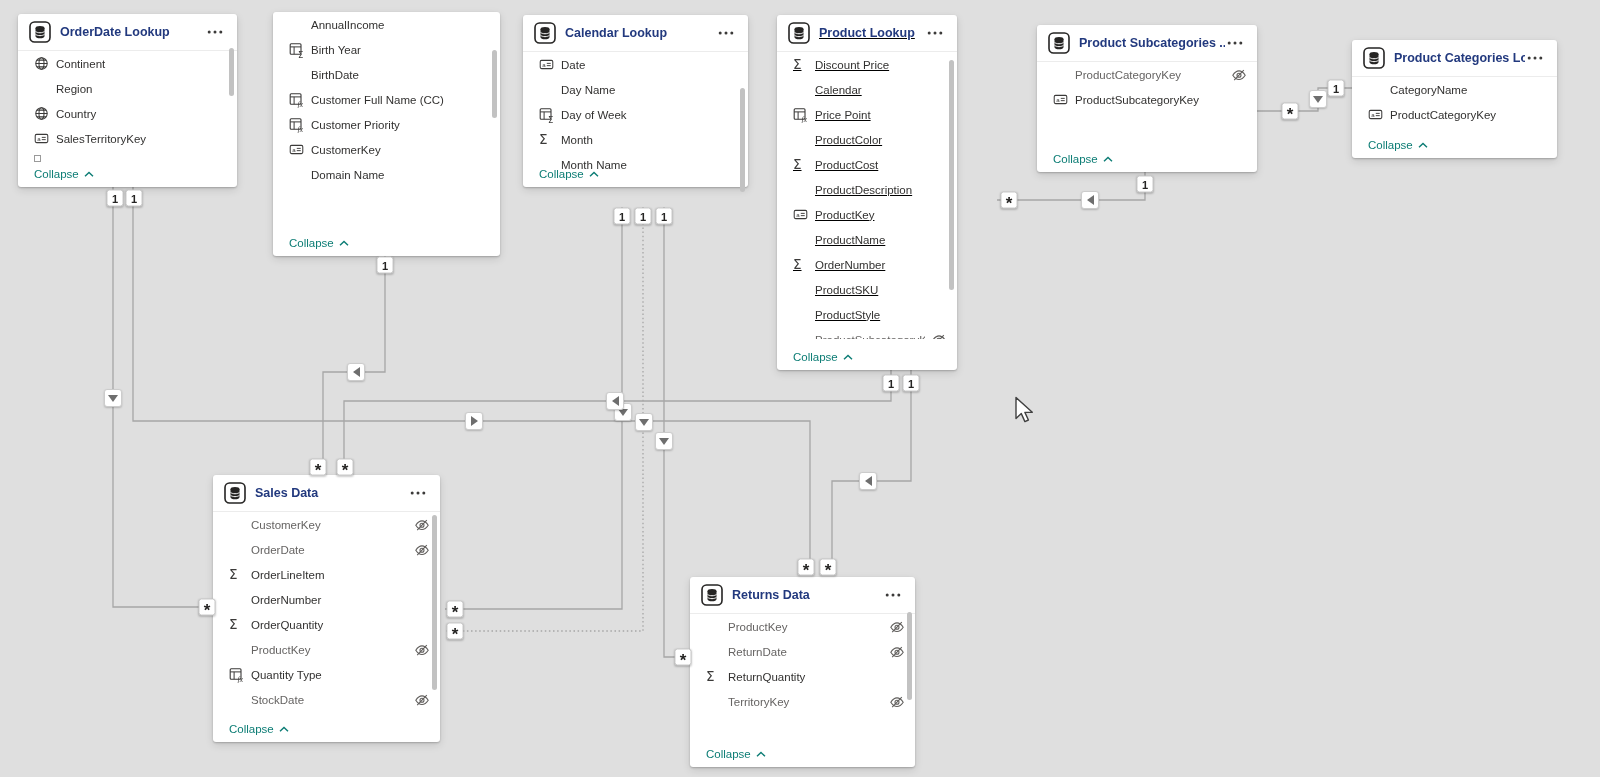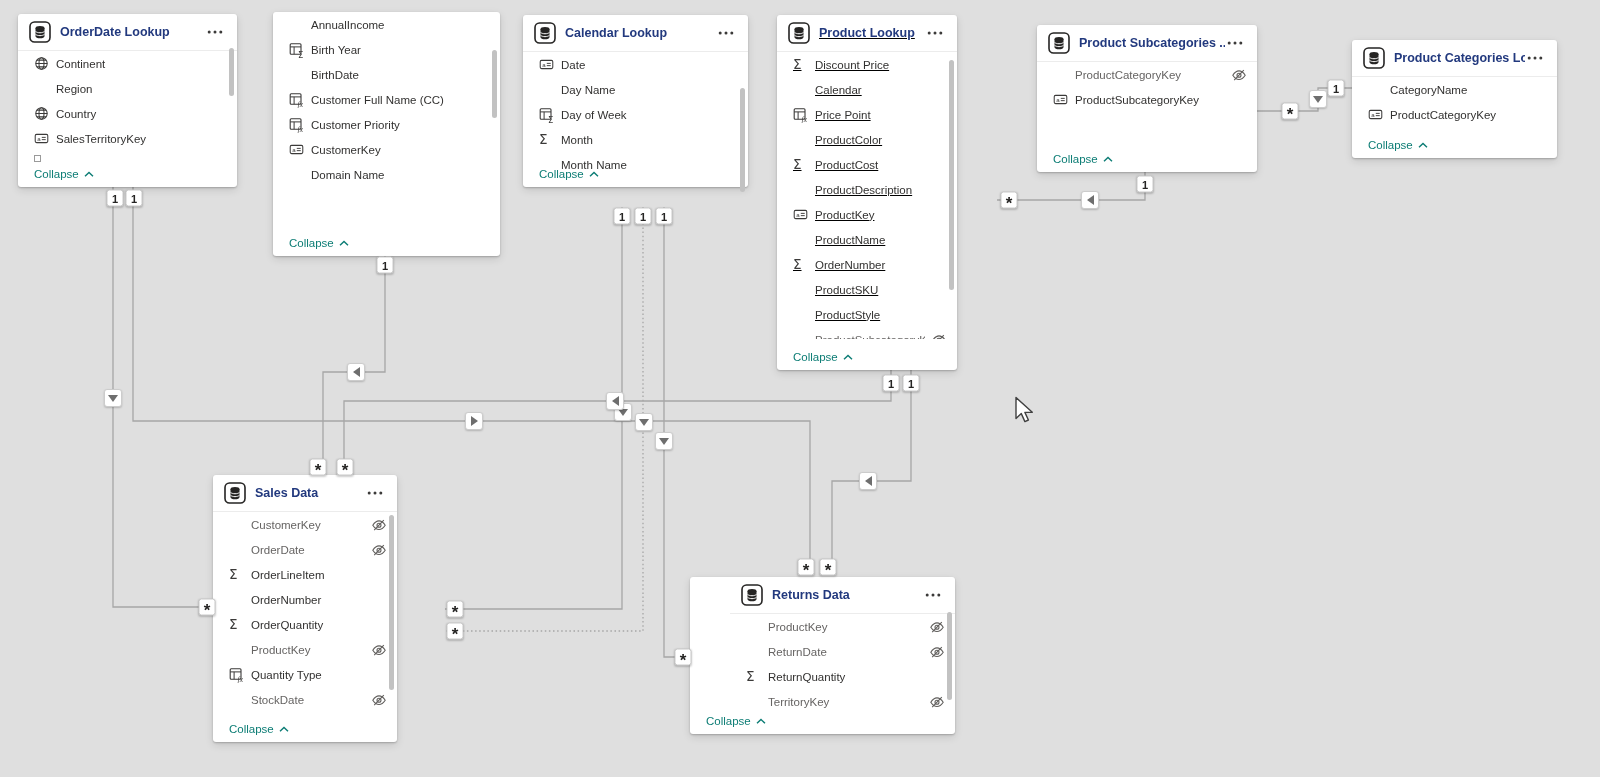--- a/index.html
+++ b/index.html
@@ -487,21 +487,21 @@
       </div>
       <div class="collapse-link">
         <span>Collapse</span>
         <span style="display:flex">
           <svg width="10" height="7" viewBox="0 0 10 7" fill="none" stroke="#0b7c74" stroke-width="1.4">
     <path d="M1 5.3 L5 1.5 L9 5.3"></path>
           </svg>
         </span>
       </div>
     </div>
-    <div class="tbl" style="left: 213px; top: 475px; width: 184px; height: 267px;">
+    <div class="tbl" style="left: 213px; top: 475px; width: 227px; height: 267px;">
       <div class="tbl-header">
         <span style="display:flex">
           <svg width="22" height="22" viewBox="0 0 22 22">
     <rect x="1" y="1" width="20" height="20" rx="4.5" fill="none" stroke="#252423" stroke-width="1.6"></rect>
     <g fill="#252423">
               <ellipse cx="11" cy="7" rx="4.5" ry="2.1"></ellipse>
     <path d="M6.5 7v8.2c0 1.15 2 2.1 4.5 2.1s4.5-.95 4.5-2.1V7z"></path>
             </g>
     <path d="M6.5 10.4c1 .85 2.6 1.35 4.5 1.35s3.5-.5 4.5-1.35M6.5 13.3c1 .85 2.6 1.35 4.5 1.35s3.5-.5 4.5-1.35" stroke="#ffffff" stroke-width="1" fill="none"></path>
           </svg>
@@ -590,21 +590,21 @@
       <div class="collapse-link">
         <span>Collapse</span>
         <span style="display:flex">
           <svg width="10" height="7" viewBox="0 0 10 7" fill="none" stroke="#0b7c74" stroke-width="1.4">
     <path d="M1 5.3 L5 1.5 L9 5.3"></path>
           </svg>
         </span>
       </div>
       <div class="scroll-thumb" style="top: 40px; height: 175px;"></div>
     </div>
-    <div class="tbl" style="left: 690px; top: 577px; width: 225px; height: 157px; padding-left: 40px;">
+    <div class="tbl" style="left: 690px; top: 577px; width: 225px; height: 190px;">
       <div class="tbl-header">
         <span style="display:flex">
           <svg width="22" height="22" viewBox="0 0 22 22">
     <rect x="1" y="1" width="20" height="20" rx="4.5" fill="none" stroke="#252423" stroke-width="1.6"></rect>
     <g fill="#252423">
               <ellipse cx="11" cy="7" rx="4.5" ry="2.1"></ellipse>
     <path d="M6.5 7v8.2c0 1.15 2 2.1 4.5 2.1s4.5-.95 4.5-2.1V7z"></path>
             </g>
     <path d="M6.5 10.4c1 .85 2.6 1.35 4.5 1.35s3.5-.5 4.5-1.35M6.5 13.3c1 .85 2.6 1.35 4.5 1.35s3.5-.5 4.5-1.35" stroke="#ffffff" stroke-width="1" fill="none"></path>
           </svg>

